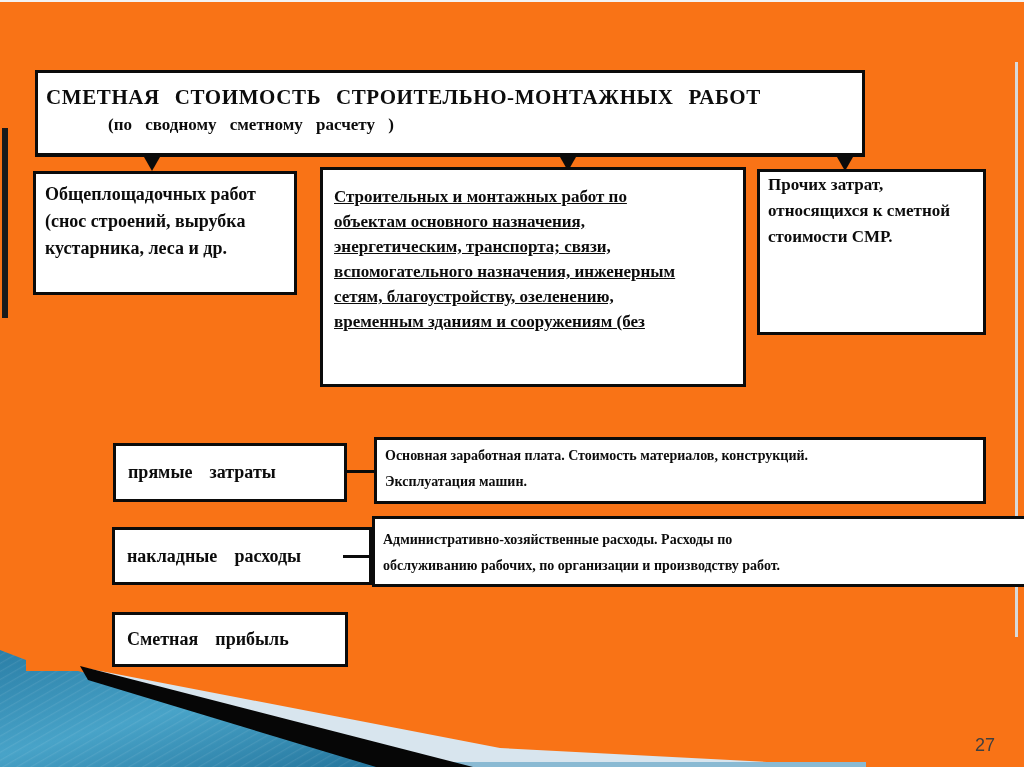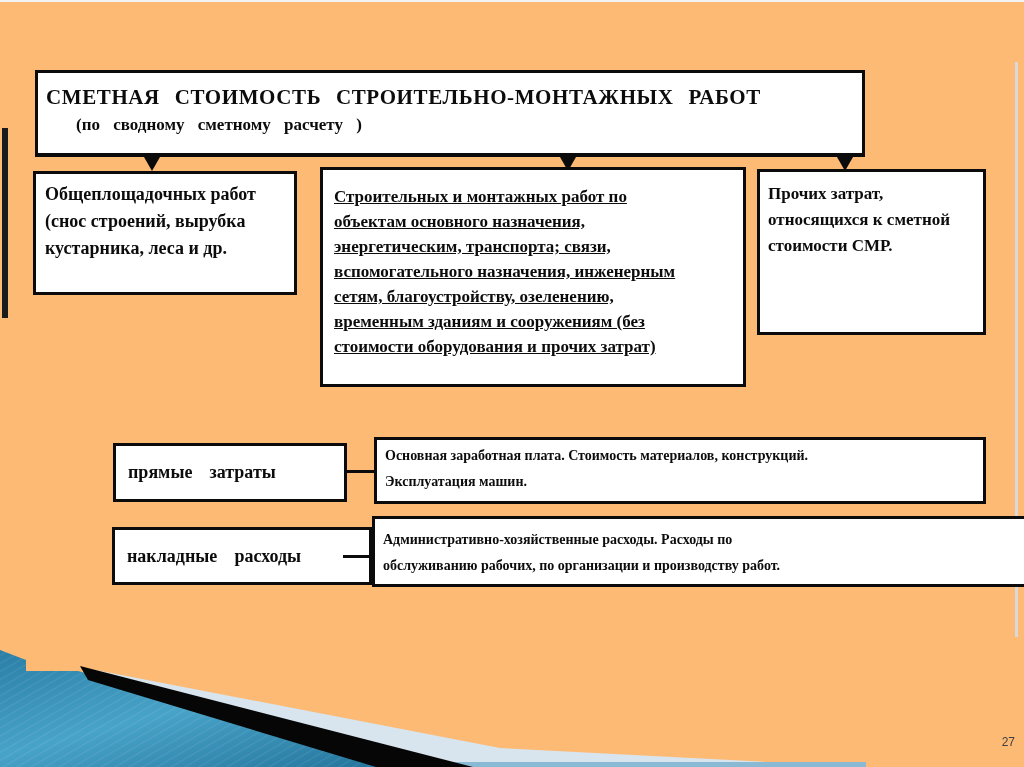--- a/index.html
+++ b/index.html
@@ -1,31 +1,31 @@
 <!DOCTYPE html>
 <html><head>
 <meta charset="utf-8">
 <style>
   html,body{margin:0;padding:0;background:#ffffff;}
   .slide{
-    position:relative;width:1024px;height:767px;background:#fdba74;
+    position:relative;width:1024px;height:767px;background:#f97316;
     overflow:hidden;font-family:"Liberation Serif","DejaVu Serif",serif;color:#0c0c0c;
   }
   .top-hairline{position:absolute;left:0;top:0;width:1024px;height:2px;background:#f3f3f3;}
   .scan-bar-left{position:absolute;left:2px;top:128px;width:6px;height:190px;background:#1a1a1a;}
   .scan-line-right{position:absolute;left:1015px;top:62px;width:3px;height:575px;background:#d9d9d9;}
 
   .dbox{position:absolute;border:3px solid #0b0b0b;background:#ffffff;box-sizing:border-box;font-weight:bold;}
   .title-box{left:35px;top:70px;width:830px;height:87px;border-bottom-width:4px;padding:12px 8px 0 8px;}
   .title-l1{font-size:21px;letter-spacing:0.6px;word-spacing:9px;white-space:nowrap;}
-  .title-l2{font-size:17px;word-spacing:9px;margin:5px 0 0 30px;white-space:nowrap;}
+  .title-l2{font-size:17px;word-spacing:9px;margin:5px 0 0 62px;white-space:nowrap;}
 
   .box1{left:33px;top:171px;width:264px;height:124px;padding:7px 8px 16px 9px;font-size:18px;line-height:27px;}
   .box2{left:320px;top:167px;width:426px;height:220px;padding:14px 8px 0 11px;font-size:17px;line-height:25px;text-decoration:underline;}
-  .box3{left:757px;top:169px;width:229px;height:166px;padding:9px 4px 0 8px;font-size:17px;line-height:26px;}
+  .box3{left:757px;top:169px;width:229px;height:166px;padding:0 4px 0 8px;font-size:17px;line-height:26px;}
   .bline{white-space:nowrap;}
 
   .small-box{display:flex;align-items:center;font-size:18px;word-spacing:0.7em;padding-left:12px;}
   .sboxA{left:113px;top:443px;width:234px;height:59px;}
   .sboxB{left:112px;top:527px;width:260px;height:58px;}
   .sboxC{left:112px;top:612px;width:236px;height:55px;}
 
   .big-box{font-size:14px;line-height:26px;}
   .bboxA{left:374px;top:437px;width:612px;height:67px;padding:3px 6px 0 8px;}
   .bboxB{left:372px;top:516px;width:734px;height:71px;padding:8px 6px 0 8px;}
@@ -37,23 +37,23 @@
   }
   .arr1{left:144px;} .arr2{left:560px;} .arr3{left:837px;}
 
   .conn{position:absolute;height:3px;background:#0b0b0b;}
   .connA{left:345px;top:470px;width:30px;}
   .connB{left:343px;top:555px;width:30px;}
 
   .decoration{position:absolute;left:0;top:0;pointer-events:none;}
 
   .page-number{
-    position:absolute;left:975px;top:735px;width:40px;text-align:right;
+    position:absolute;left:975px;top:735px;width:40px;text-align:left;
     font-family:"Liberation Sans","DejaVu Sans",sans-serif;
-    font-size:12px;color:#3f3f3f;font-weight:normal;
+    font-size:18px;color:#3f3f3f;font-weight:normal;
   }
 </style>
 </head>
 <body>
 
 <div class="slide">
 
   <div class="top-hairline"></div>
   <div class="scan-bar-left"></div>
   <div class="scan-line-right"></div>
@@ -73,21 +73,20 @@
     <div class="bline">кустарника, леса и др.</div>
   </div>
 
   <div class="dbox box2">
     <div class="bline">Строительных и монтажных работ по</div>
     <div class="bline">объектам основного назначения,</div>
     <div class="bline">энергетическим, транспорта; связи,</div>
     <div class="bline">вспомогательного назначения, инженерным</div>
     <div class="bline">сетям, благоустройству, озеленению,</div>
     <div class="bline">временным зданиям и сооружениям (без</div>
-    <div class="bline">стоимости оборудования и прочих затрат)</div>
   </div>
 
   <div class="dbox box3">
     <div class="bline">Прочих затрат,</div>
     <div class="bline">относящихся к сметной</div>
     <div class="bline">стоимости СМР.</div>
   </div>
 
   <div class="dbox small-box sboxA">
     <span>прямые затраты</span>
@@ -100,20 +99,23 @@
 
   <div class="dbox small-box sboxB">
     <span>накладные расходы</span>
   </div>
   <div class="conn connB"></div>
   <div class="dbox big-box bboxB">
     <div class="bline">Административно-хозяйственные расходы. Расходы по</div>
     <div class="bline">обслуживанию рабочих, по организации и производству работ.</div>
   </div>
 
+  <div class="dbox small-box sboxC">
+    <span>Сметная прибыль</span>
+  </div>
 
   <svg class="decoration" width="1024" height="767" viewBox="0 0 1024 767">
     <defs>
       <linearGradient id="tealGrad" x1="0" y1="0" x2="1" y2="1">
         <stop offset="0" stop-color="#2a7ea6"></stop>
         <stop offset="0.45" stop-color="#48a3c8"></stop>
         <stop offset="1" stop-color="#1d6c94"></stop>
       </linearGradient>
       <pattern id="hatch" width="7" height="7" patternUnits="userSpaceOnUse" patternTransform="rotate(60)">
         <line x1="0" y1="0" x2="0" y2="7" stroke="rgba(255,255,255,0.08)" stroke-width="2.5"></line>

